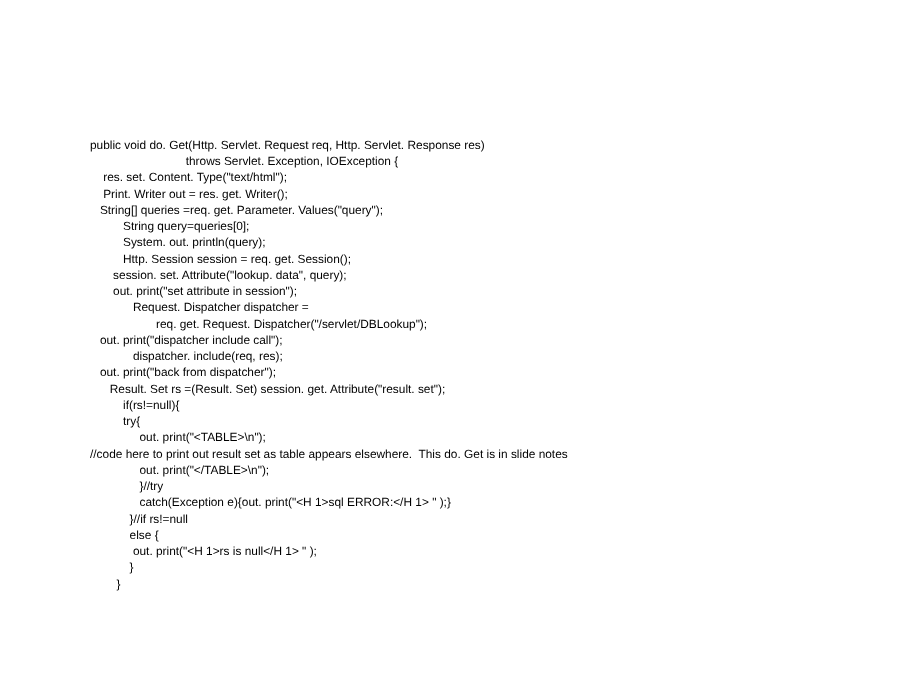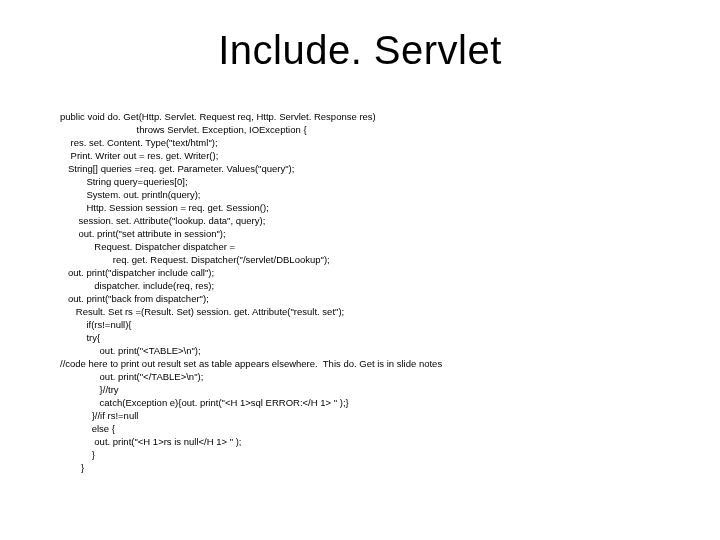--- a/index.html
+++ b/index.html
@@ -24,33 +24,32 @@
     width: 100%;
     text-align: center;
     font-size: 40px;
     font-weight: 400;
     color: #000;
     letter-spacing: 0.5px;
   }
   .code {
     position: absolute;
     top: 110px;
-    left: 60px;
+    left: 72px;
     font-size: 9.5px;
     line-height: 13px;
     color: #000;
     white-space: pre;
     font-family: Arial, Helvetica, sans-serif;
   }
 </style>
 </head>
 <body>
 
 <div class="slide">
-  <div class="title">Include. Servlet</div>
   <div class="code">public void do. Get(Http. Servlet. Request req, Http. Servlet. Response res)
                              throws Servlet. Exception, IOException {
     res. set. Content. Type("text/html");
     Print. Writer out = res. get. Writer();
    String[] queries =req. get. Parameter. Values("query");
           String query=queries[0];
           System. out. println(query);
           Http. Session session = req. get. Session();
        session. set. Attribute("lookup. data", query);
        out. print("set attribute in session");

